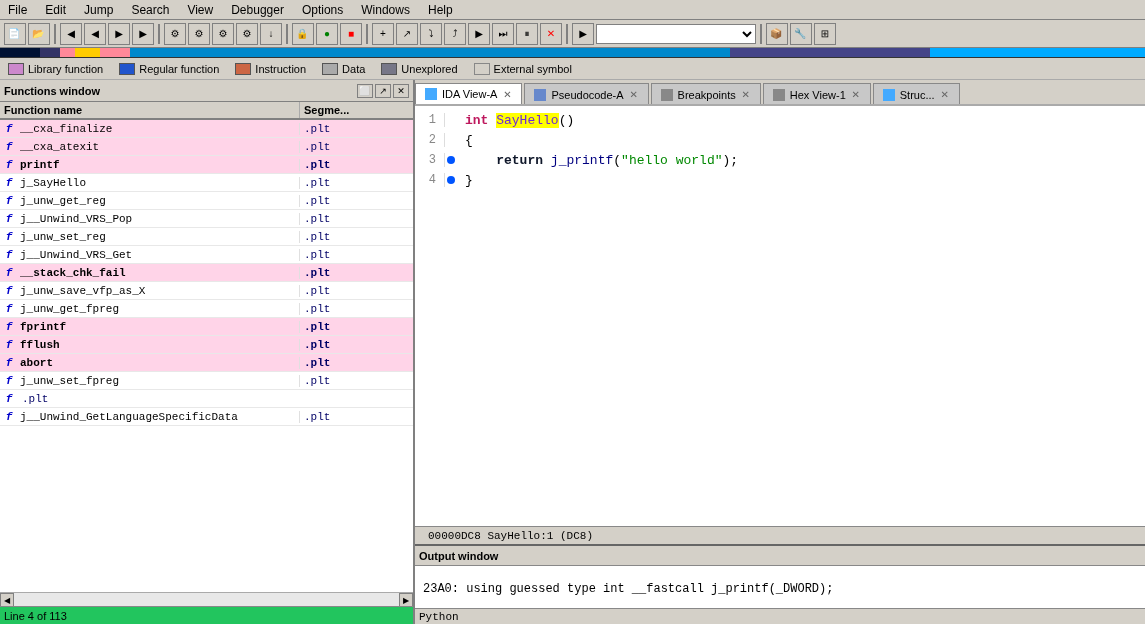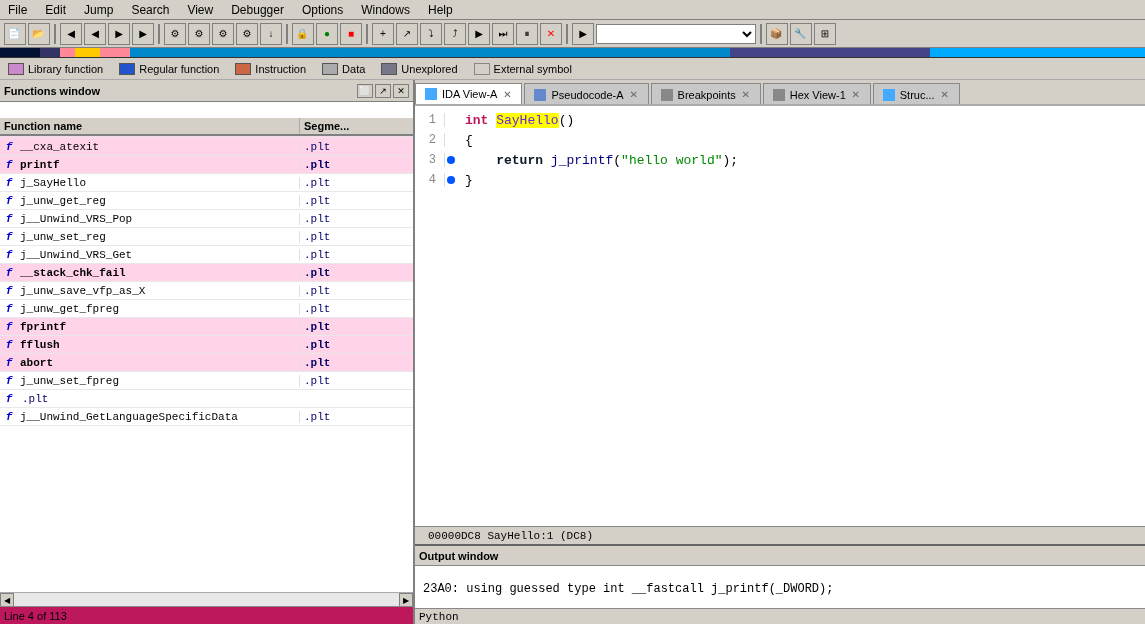--- a/index.html
+++ b/index.html
@@ -150,21 +150,21 @@
       flex: 1;
       overflow-y: auto;
       overflow-x: hidden;
       background: white;
     }
     .functions-header {
       display: flex;
       background: #d4d0c8;
       border-bottom: 2px solid #808080;
       position: sticky;
-      top: 16px;
+      top: 0;
       z-index: 10;
     }
     .col-name {
       width: 300px;
       min-width: 300px;
       padding: 2px 4px;
       font-family: Arial, sans-serif;
       font-size: 11px;
       font-weight: bold;
       border-right: 1px solid #aaa;
@@ -366,21 +366,21 @@
       border-top: 1px solid #888;
       display: flex;
       align-items: center;
       padding: 0 4px;
       font-family: 'Courier New', monospace;
       font-size: 11px;
     }
 
     
     .func-status {
-      background: #be185d;
+      background: #22c55e;
       height: 18px;
       border-top: 1px solid #888;
       display: flex;
       align-items: center;
       padding: 0 4px;
       font-family: Arial, sans-serif;
       font-size: 11px;
     }
 
     

